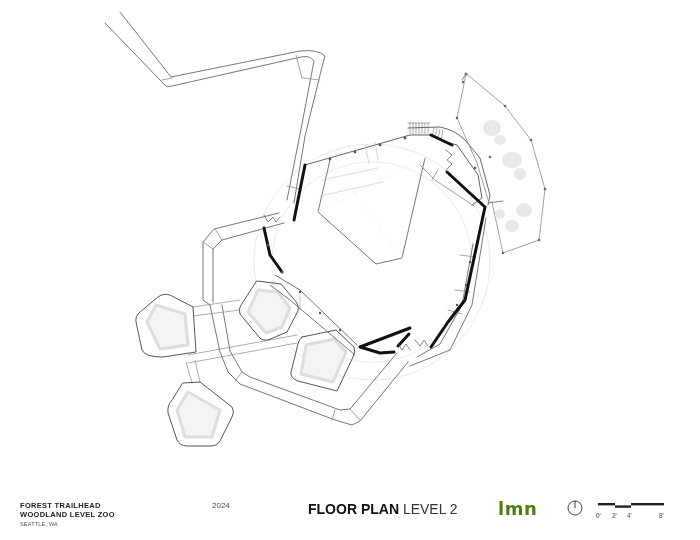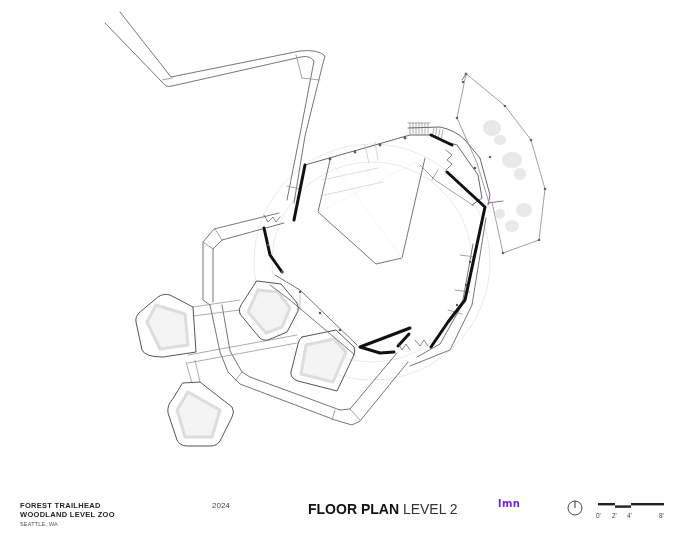--- a/index.html
+++ b/index.html
@@ -5,21 +5,21 @@
   html, body { margin: 0; padding: 0; background: #ffffff; }
   body { width: 700px; height: 540px; position: relative; overflow: hidden; font-family: "Liberation Sans", sans-serif; color: #222; }
   #plan { position: absolute; left: 0; top: 0; width: 700px; height: 480px; }
   .footer { position: absolute; left: 0; top: 490px; width: 604px; height: 50px; }
   .project { position: absolute; left: 20px; top: 11px; line-height: 9px; }
   .project .l1, .project .l2 { font-size: 7.5px; font-weight: bold; letter-spacing: 0.3px; color: #222; display: block; }
   .project .l3 { font-size: 5.5px; color: #555; display: block; margin-top: 1px; letter-spacing: 0.2px; }
   .year { position: absolute; left: 212px; top: 11px; font-size: 8px; color: #444; }
   .sheet { position: absolute; left: 308px; top: 11px; font-size: 14px; color: #333; }
   .sheet .bold { font-weight: bold; color: #111; }
-  .logo { position: absolute; left: 498px; top: 8px; font-size: 10px; font-weight: bold; color: #6d28d9; letter-spacing: 0.5px; font-family: "DejaVu Sans", sans-serif; }
+  .logo { position: absolute; left: 498px; top: 8px; font-size: 18px; font-weight: bold; color: #4d7c0f; letter-spacing: 0.5px; font-family: "DejaVu Sans", sans-serif; }
   .north { position: absolute; left: 567px; top: 10px; width: 16px; height: 16px; }
   .scale { position: absolute; left: 596px; top: 8px; width: 70px; height: 28px; }
   .scale-label { position: absolute; top: 14px; font-size: 6.5px; color: #444; }
 </style>
 </head>
 <body>
 
 <svg id="plan" viewBox="0 0 700 480" xmlns="http://www.w3.org/2000/svg">
   <g fill="none" stroke-linecap="round" stroke-linejoin="round">
 

